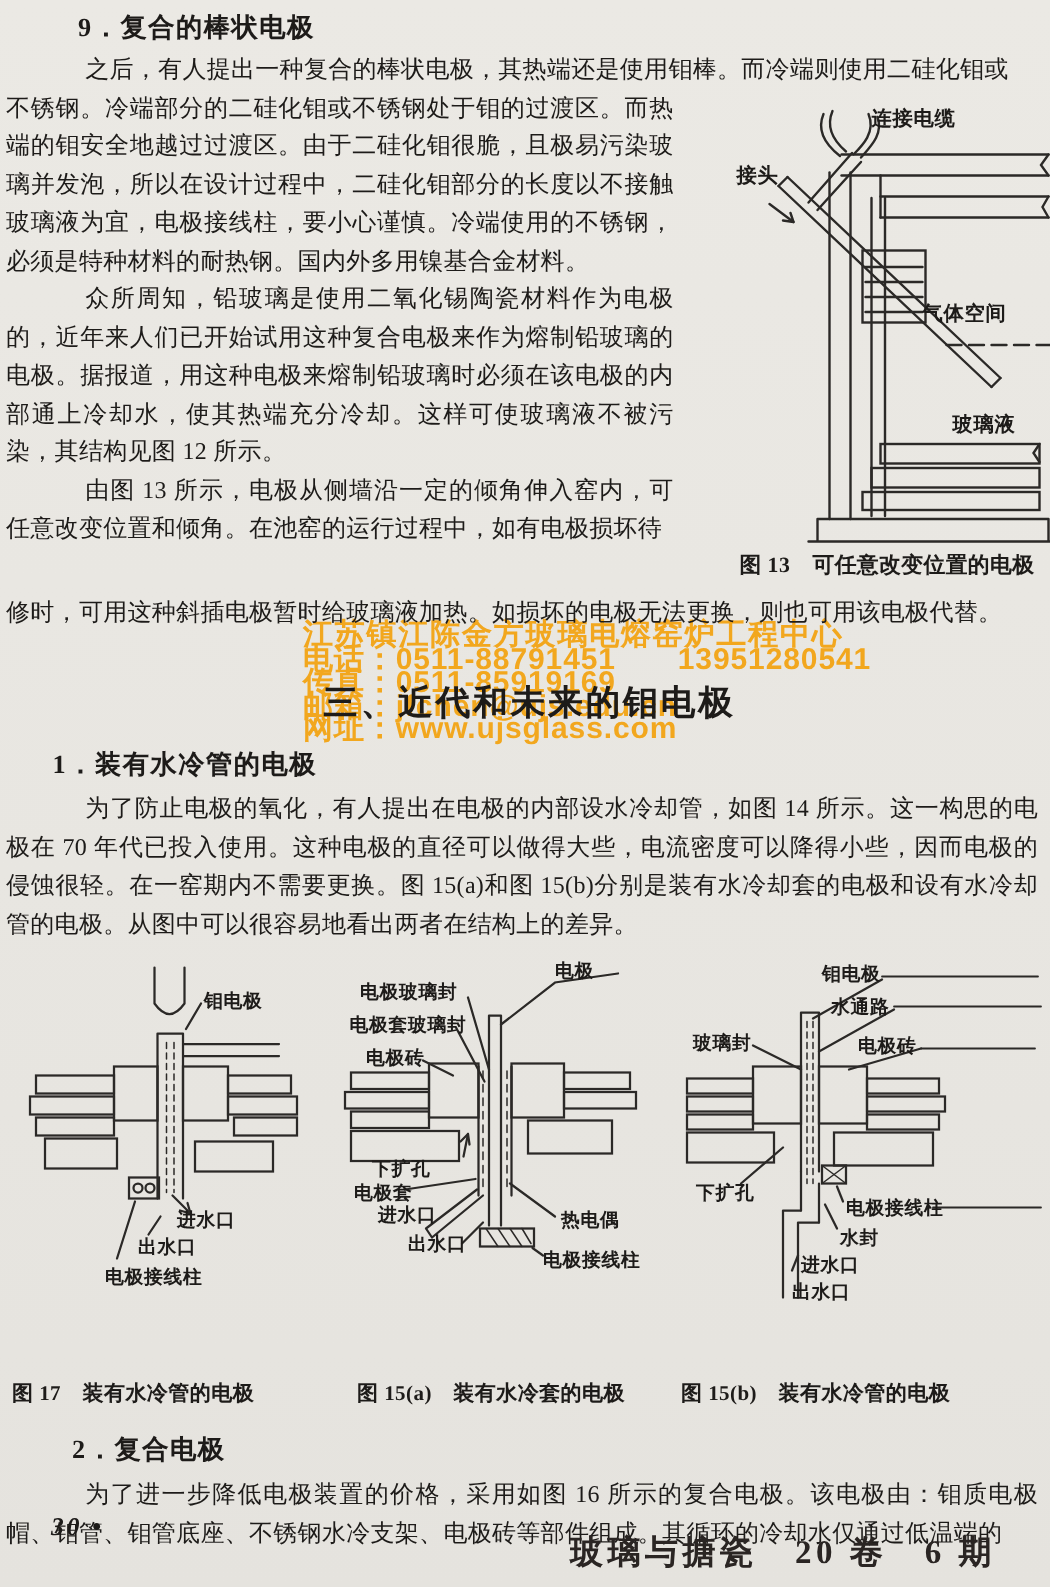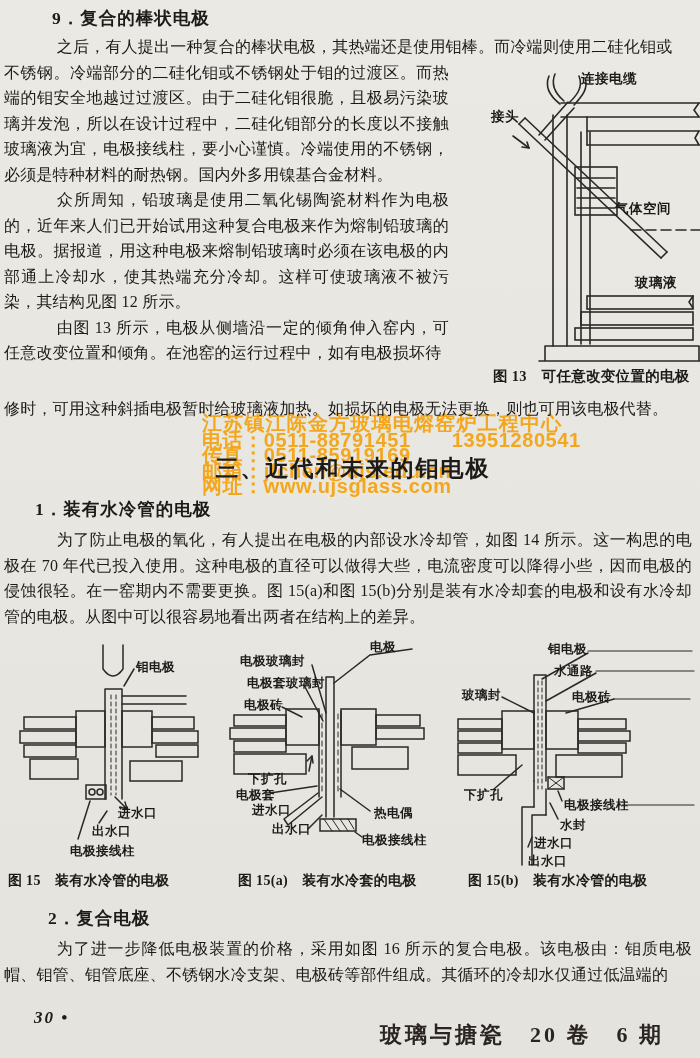--- a/index.html
+++ b/index.html
@@ -30,27 +30,27 @@
   
   .fig13{position:absolute;left:477px;top:72px;width:218px;z-index:2;}
   .fig-canvas{position:relative;}
   .fig-label{position:absolute;font-size:12.5px;font-weight:600;white-space:nowrap;letter-spacing:.5px;}
   .fig13 .fig-label{font-size:13.5px;}
   .fig-caption{font-size:14px;font-weight:600;margin-top:3px;white-space:nowrap;letter-spacing:.3px;}
   .fig13 .fig-caption{margin-left:2px;font-size:14.5px;padding-left:14px;}
 
   
   .figrow{display:flex;margin-top:10px;padding-left:2px;}
-  .figblock{position:relative;display:flex;flex-direction:column;}
+  .figblock{position:relative;display:flex;flex-direction:column;gap:48px;}
   .fb14{width:216px;}
   .fb15a{width:228px;}
   .fb15b{width:248px;}
   .fb14 .fig-caption{margin-left:2px;}
   .fb15a .fig-caption{margin-left:16px;}
-  .fb15b .fig-caption{margin-left:18px;}
+  .fb15b .fig-caption{margin-left:4px;}
   svg.lineart{display:block;}
 
   
   .footer-left{position:absolute;left:34px;top:1008px;font-size:17px;font-style:italic;font-weight:600;letter-spacing:2px;z-index:2;}
   .footer-right{position:absolute;right:36px;top:1020px;font-size:22px;font-weight:700;letter-spacing:3px;color:#2a2523;z-index:2;}
 </style>
 </head>
 <body>
 
 <div class="page">
@@ -154,21 +154,21 @@
               <path d="M121,170 l-7,-2 m7,2 l-2,-7"></path>
               <path d="M101,172 L93,184"></path>
               <path d="M84,162 L72,200"></path>
             </g>
           </svg>
           <span class="fig-label" style="left:130px;top:20px;">钼电极</span>
           <span class="fig-label" style="left:112px;top:166px;">进水口</span>
           <span class="fig-label" style="left:86px;top:184px;">出水口</span>
           <span class="fig-label" style="left:64px;top:204px;">电极接线柱</span>
         </div>
-        <div class="fig-caption">图 15　装有水冷管的电极</div>
+        <div class="fig-caption">图 17　装有水冷管的电极</div>
       </div>
 
       <div class="figblock fb15a">
         <div class="fig-canvas" style="height:230px;">
           <svg class="lineart" width="228" height="230" viewBox="0 0 228 230">
             <g stroke="#2b2927" fill="none" stroke-width="1.5" stroke-linecap="round">
               <path d="M190,10 L148,16 L112,44"></path>
               <path d="M90,26 L104,74"></path>
               <path d="M82,46 L101,82"></path>
               <path d="M60,68 L80,78"></path>
@@ -190,21 +190,21 @@
               <path d="M62,180 L96,154 M66,186 L100,158 M62,180 L66,186"></path>
               <path d="M86,190 L100,176"></path>
               <path d="M148,172 L118,150"></path>
               <rect x="98" y="180" width="36" height="12"></rect>
               <path d="M102,180 l8,12 M110,180 l8,12 M118,180 l8,12 M126,180 l6,10" stroke-width="1"></path>
               <path d="M140,198 L133,193"></path>
             </g>
           </svg>
           <span class="fig-label" style="left:148px;top:0px;">电极</span>
           <span class="fig-label" style="left:18px;top:14px;">电极玻璃封</span>
-          <span class="fig-label" style="left:25px;top:36px;">电极套玻璃封</span>
+          <span class="fig-label" style="left:11px;top:36px;">电极套玻璃封</span>
           <span class="fig-label" style="left:22px;top:58px;">电极砖</span>
           <span class="fig-label" style="left:26px;top:132px;">下扩孔</span>
           <span class="fig-label" style="left:14px;top:148px;">电极套</span>
           <span class="fig-label" style="left:30px;top:163px;">进水口</span>
           <span class="fig-label" style="left:50px;top:182px;">出水口</span>
           <span class="fig-label" style="left:152px;top:166px;">热电偶</span>
           <span class="fig-label" style="left:140px;top:193px;">电极接线柱</span>
         </div>
         <div class="fig-caption">图 15(a)　装有水冷套的电极</div>
       </div>

